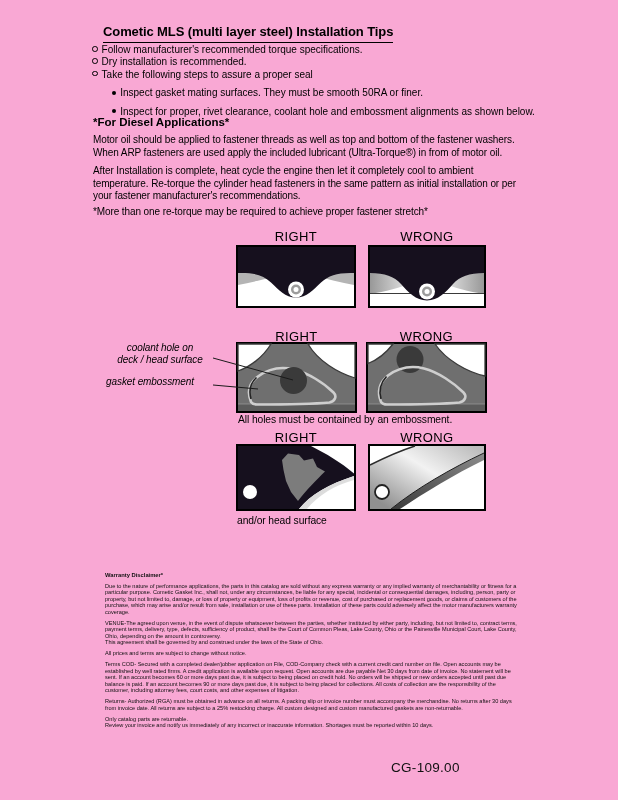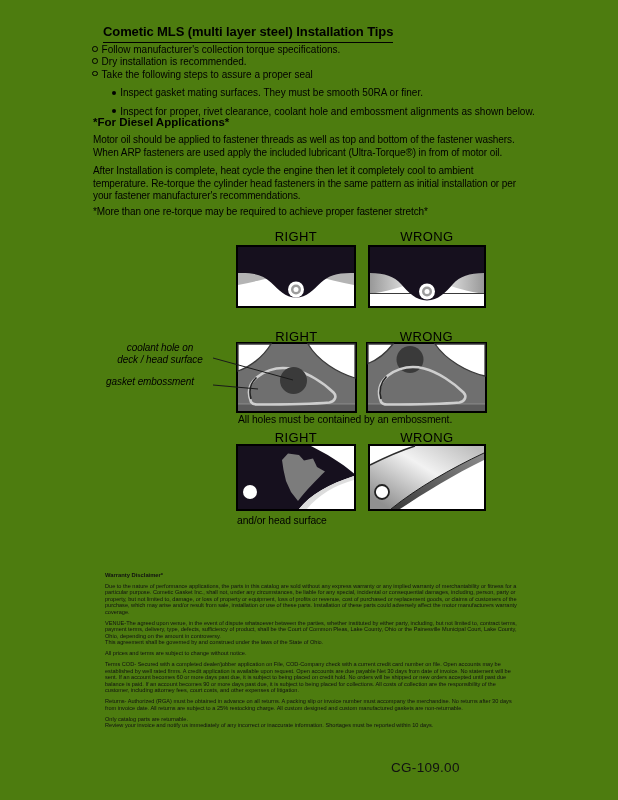--- a/index.html
+++ b/index.html
@@ -1,16 +1,16 @@
 <!DOCTYPE html>
 <html><head>
 <meta charset="utf-8">
 <style>
   html,body{margin:0;padding:0;background:#ffffff;}
-  .page{position:relative;width:618px;height:800px;background:#4d7c0f;overflow:hidden;
+  .page{position:relative;width:618px;height:800px;background:#f9a8d4;overflow:hidden;
         font-family:"Liberation Sans",sans-serif;color:#000;}
 
   .title{position:absolute;left:103px;top:24px;font-size:13px;font-weight:bold;
          letter-spacing:-0.1px;border-bottom:1.6px solid #000;padding-bottom:3px;}
 
   .bullets{position:absolute;left:92px;top:44px;width:445px;font-size:10px;line-height:12.4px;}
   .b-row{display:flex;align-items:baseline;}
   .b-row.sub{margin-left:20px;margin-top:6px;}
   .mk-o{flex:0 0 auto;width:3.6px;height:3.6px;border:1px solid #000;border-radius:50%;
         margin-right:4px;position:relative;top:-1.5px;}
@@ -41,21 +41,21 @@
 </head>
 <body>
 
 <div class="page">
 
   <div class="title">Cometic MLS (multi layer steel) Installation Tips</div>
 
   <div class="bullets">
     <div class="b-row">
       <span class="mk-o"></span>
-      <span>Follow manufacturer's collection torque specifications.</span>
+      <span>Follow manufacturer's recommended torque specifications.</span>
     </div>
     <div class="b-row">
       <span class="mk-o"></span>
       <span>Dry installation is recommended.</span>
     </div>
     <div class="b-row">
       <span class="mk-o"></span>
       <span>Take the following steps to assure a proper seal</span>
     </div>
     <div class="b-row sub">

